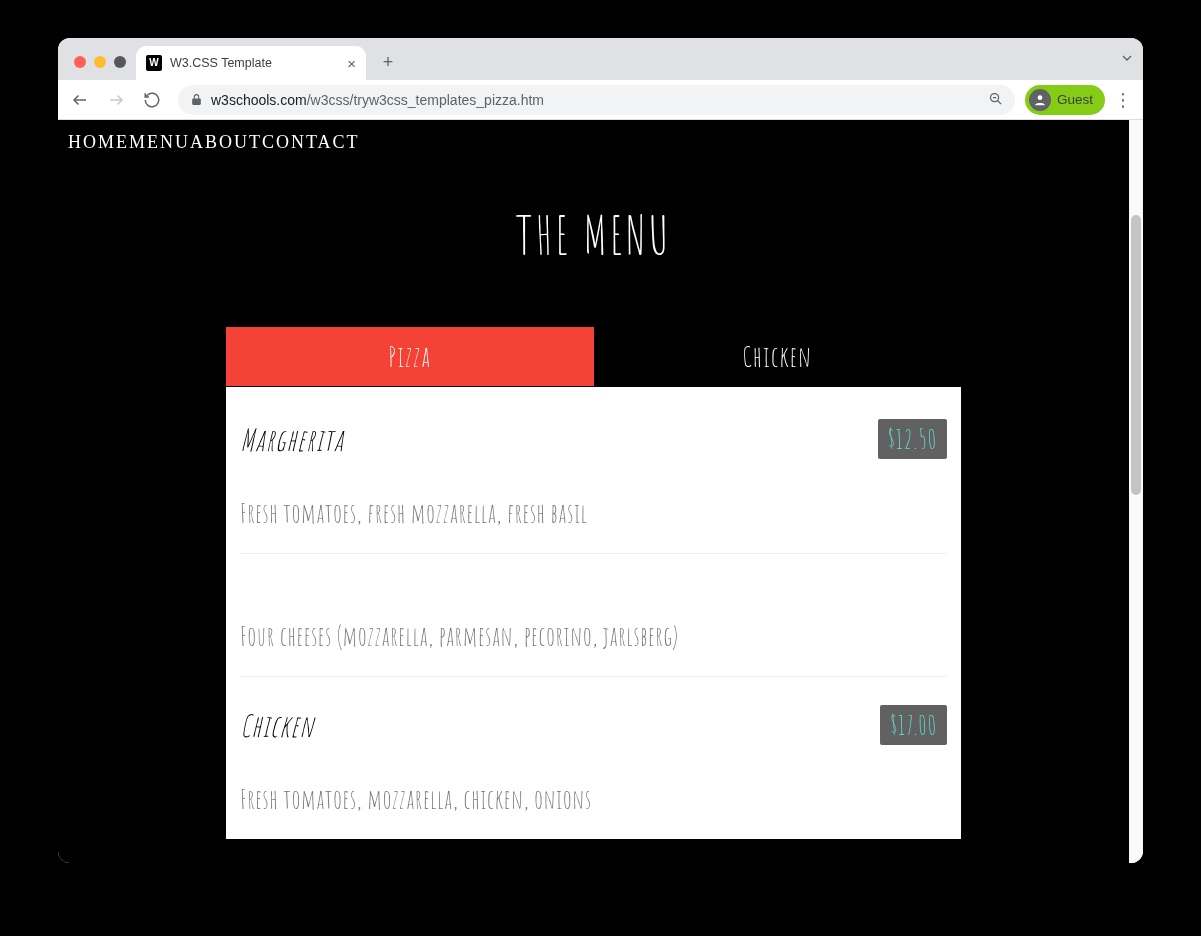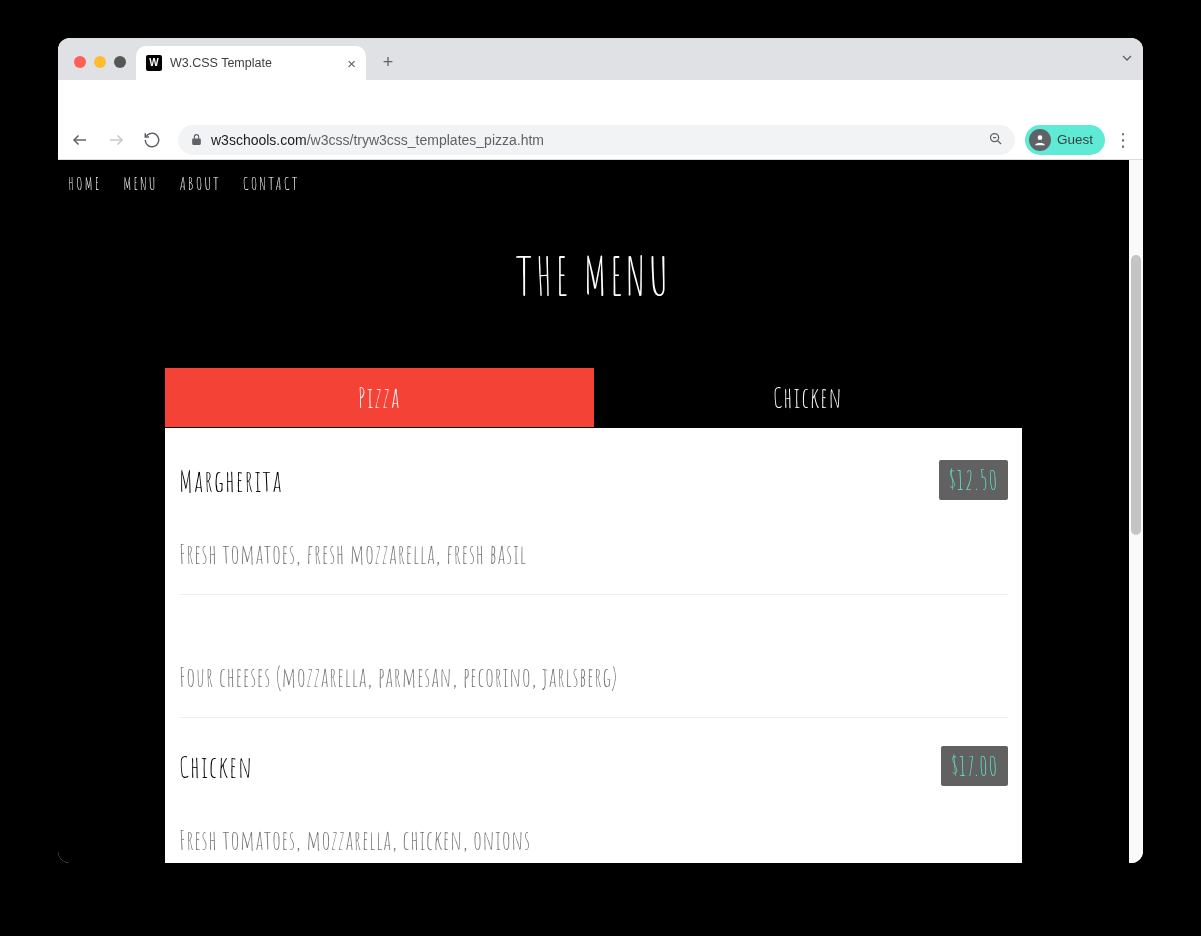--- a/index.html
+++ b/index.html
@@ -78,21 +78,20 @@
   .window-ctrl .chev { font-size:15px; color:#5f6368;}
 
   .toolbar {
     height: 40px;
     background: #fff;
     border-bottom: 1px solid #dcdcdc;
     display:flex;
     align-items:center;
     padding: 0 6px;
     gap: 4px;
-    margin-top: 40px;
   }
   .tb-btn {
     width: 32px; height: 32px; border-radius:50%;
     display:flex;align-items:center;justify-content:center;
     color:#5f6368;
   }
   .tb-btn svg { width:18px;height:18px; }
   .tb-btn.disabled { opacity:.35; }
   .address-bar {
     flex: 1;
@@ -107,21 +106,21 @@
     gap:8px;
     margin: 0 6px;
   }
   .address-bar .lock svg { width:13px;height:13px; display:block; }
   .url-host { color:#202124; }
   .url-path { color:#5f6368; }
   .addr-zoom { margin-left:auto; color:#5f6368; }
   .addr-zoom svg{width:15px;height:15px;}
   .guest-chip {
     display:flex;align-items:center;gap:6px;
-    background:#5eead4;border-radius:16px;
+    background:#84cc16;border-radius:16px;
     height:30px;padding:0 12px 0 4px;
     font-size:13.5px;color:#3c4043;
   }
   .guest-avatar{width:22px;height:22px;border-radius:50%;background:#5f6368;display:flex;align-items:center;justify-content:center;}
   .guest-avatar svg{width:14px;height:14px;fill:#fff;}
   .kebab{width:28px;display:flex;align-items:center;justify-content:center;color:#5f6368;font-size:18px;}
 
   
   .viewport-wrap { flex:1; position:relative; }
   .viewport {
@@ -133,36 +132,37 @@
     position:absolute; right:0; top:0; bottom:0; width:14px; background:#fafafa;
   }
   .fake-thumb {
     position:absolute; right:2px; top:95px; width:10px; height:280px;
     background:#c4c4c4; border-radius:5px;
   }
 
   
   .page { color:#fff; font-family: 'Amatic SC','Segoe Script','Comic Sans MS',cursive; }
   .site-nav {
-    display:flex; gap:22px;
+    display:flex; 
     padding: 12px 10px 14px;
     font-size: 18px;
     letter-spacing: 2px;
     font-variant: small-caps;
+    font-family: Liberation Serif, serif;
   }
   .site-nav a { text-decoration:none; color:#fff; }
   .page-title{
     text-align:center;
     font-size: 52px;
     letter-spacing: 3px;
     margin: 34px 0 60px;
     font-weight: 400;
   }
   .menu-container{
-    width: 857px;
+    width: 735px;
     margin: 0 auto;
   }
   .menu-tabs{
     display:flex;
     height:60px;
   }
   .menu-tab{
     flex:1;
     display:flex;align-items:center;justify-content:center;
     font-size:28px; letter-spacing:1px;
@@ -177,21 +177,21 @@
   }
   .menu-item{
     padding: 28px 0 24px;
     border-bottom:1px solid #eee;
   }
   .menu-item:last-child{border-bottom:none;}
   .item-head{
     display:flex; align-items:center;
   }
   .item-name{
-    font-size:30px; letter-spacing:1px; font-weight:400;
+    font-size:30px; letter-spacing:1px; font-weight:400;font-style:italic;
   }
   .item-price{
     margin-left:auto;
     background:#616161; color:#5eead4;
     padding: 4px 10px;
     font-size: 26px;
     border-radius:2px;
     letter-spacing:1px;
   }
   .item-desc{

